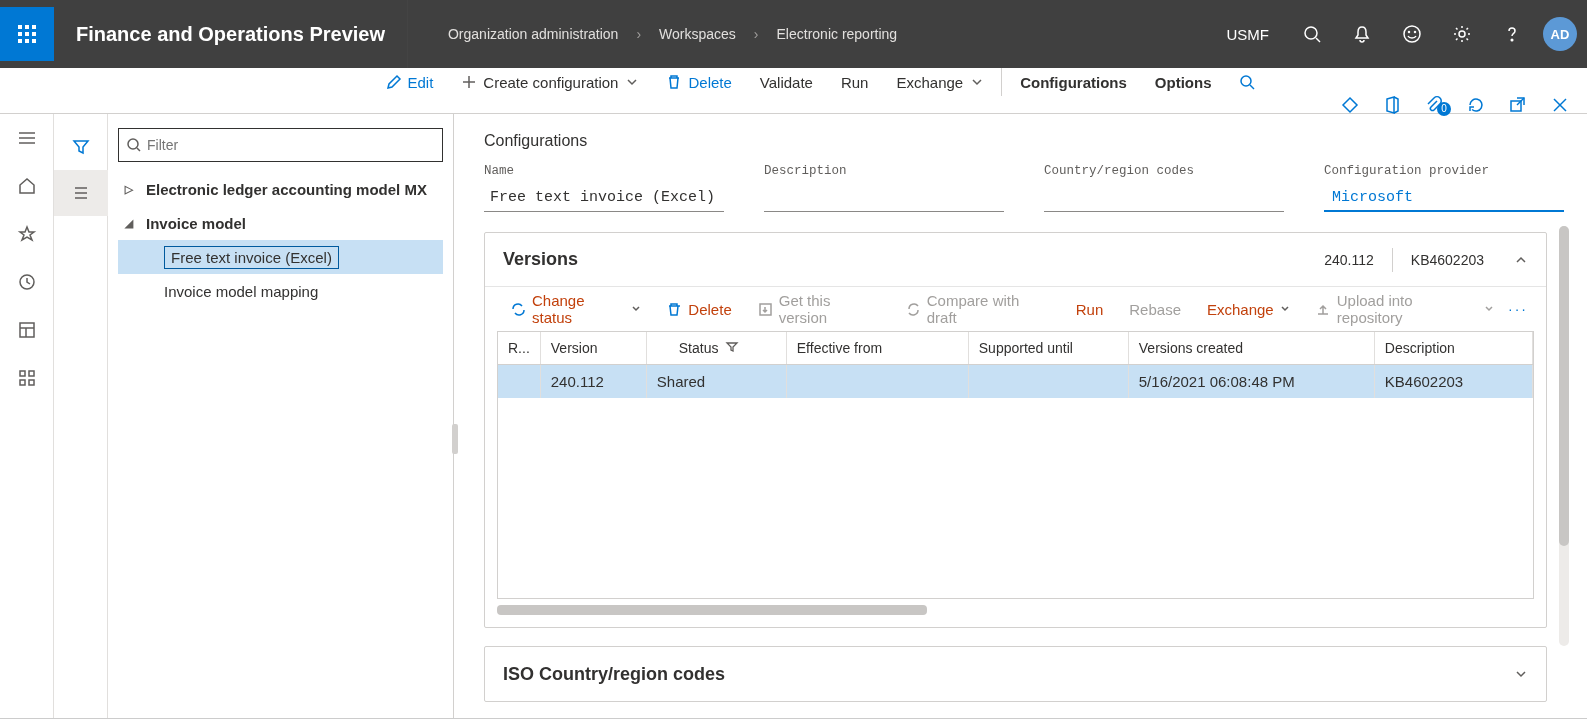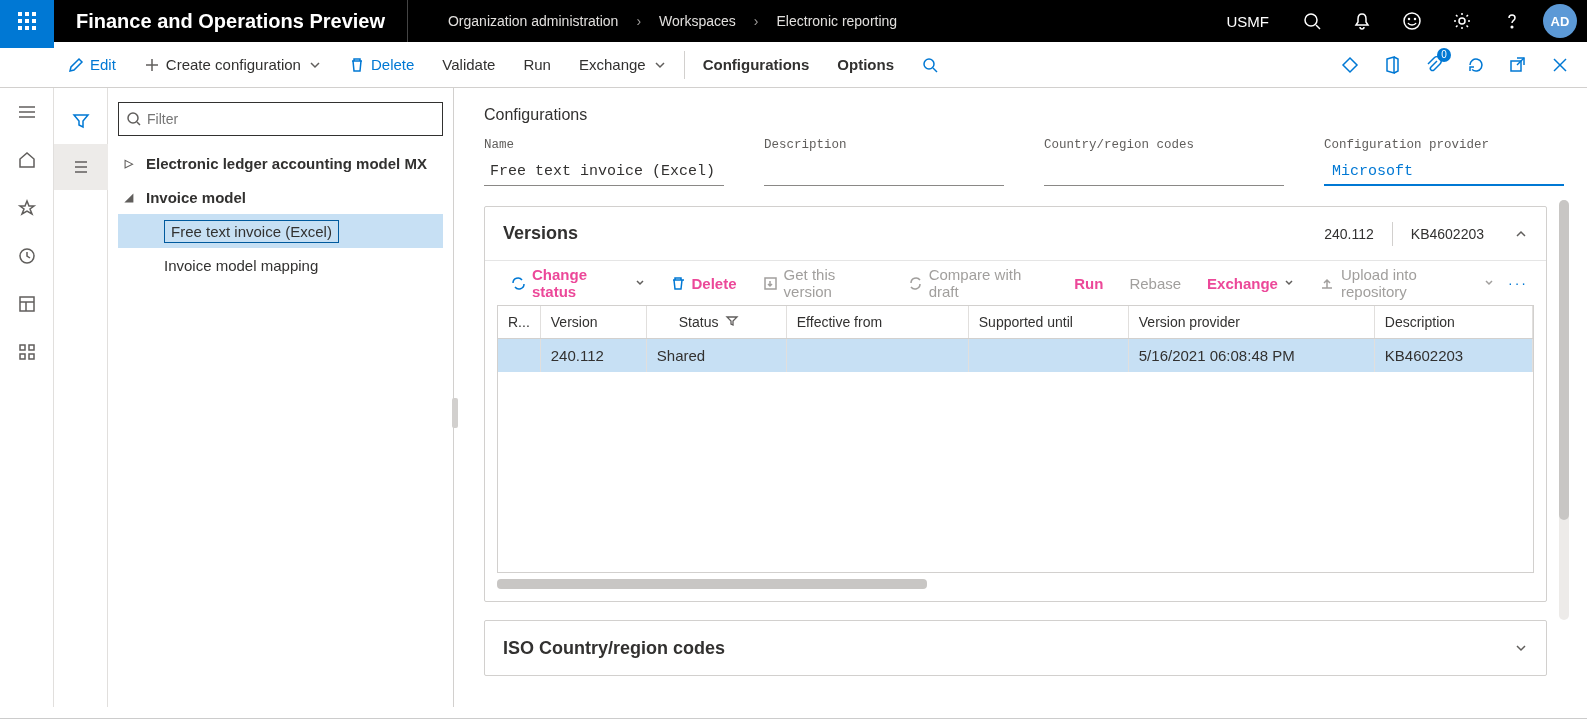--- a/index.html
+++ b/index.html
@@ -1,30 +1,30 @@
 <!DOCTYPE html>
 <html><head>
 <meta charset="utf-8">
 <style>
   * { box-sizing: border-box; margin: 0; padding: 0; }
   body { font-family: "Segoe UI", Arial, sans-serif; font-size: 14px; color: #323130; background: #fff; width: 1587px; height: 719px; overflow: hidden; border-bottom: 1px solid #ccc;}
   
   
-  .topbar { display: flex; align-items: center; height: 42px; background: #000000; color: #fff; }
+  .topbar { display: flex; align-items: center; height: 68px; background: #404040; color: #fff; }
   .waffle { width: 54px; height: 54px; background: #0078d4; display: flex; align-items: center; justify-content: center; }
   .app-title { font-size: 20px; font-weight: 600; padding: 0 22px; border-right: 1px solid #444; height: 100%; display:flex; align-items:center;}
   .breadcrumb { display: flex; align-items: center; padding-left: 40px; color: #e1dfdd; font-size: 14px; gap: 18px; }
   .breadcrumb .sep { color: #a19f9d; }
   .topbar-right { margin-left: auto; display: flex; align-items: center; height:100%; }
   .topbar-right .txt { padding: 0 18px; font-size: 15px; }
   .topbar-ico { width: 50px; height:54px; display:flex; align-items:center; justify-content:center; color:#fff; }
   .avatar { width: 34px; height: 34px; border-radius: 50%; background: #5c99d6; display:flex; align-items:center; justify-content:center; font-size: 13px; font-weight:600; margin: 0 10px 0 6px;}
 
   
-  .commandbar { display:flex; align-items:center; height: 46px; border-bottom: 1px solid #d2d0ce; padding-left: 54px; }
+  .commandbar { display:flex; align-items:center; height: 46px; border-bottom: 1px solid #d2d0ce; padding-left: 54px; flex-direction: column; }
   .cb-left { display:flex; align-items:center; height:100%;}
   .cb-btn { display:flex; align-items:center; padding: 0 14px; height: 100%; font-size: 15px; color: #323130; cursor:pointer;}
   .cb-btn .ico { margin-right: 6px; }
   .cb-btn.link { color: #0078d4; }
   .cb-btn.bold { font-weight:600; }
   .cb-divider { width:1px; height: 28px; background:#d2d0ce; margin: 0 4px;}
   .cb-right { margin-left:auto; display:flex; align-items:center; height:100%; padding-right: 6px;}
   .cb-right .ico-btn { width: 42px; height:100%; display:flex; align-items:center; justify-content:center; color:#0078d4; position:relative;}
   .badge { position:absolute; top:6px; right:4px; background:#0078d4; color:#fff; font-size:10px; border-radius:8px; padding: 0 4px; line-height:14px; min-width:14px; text-align:center;}
 
@@ -62,21 +62,21 @@
   .f4 { flex-basis: 190px;}
 
   .card { border: 1px solid #d2d0ce; border-radius: 2px; margin-bottom: 18px;}
   .card-header { display:flex; align-items:center; height: 54px; border-bottom: 1px solid #e5e5e5; padding: 0 18px;}
   .card-header h3 { font-size: 18px; font-weight:600;}
   .card-header .rhs { margin-left:auto; display:flex; align-items:center; gap: 18px; font-size:14px; color:#323130;}
   .card-header .rhs .divl { width:1px; height:24px; background:#d2d0ce;}
   
   .versions-toolbar { display:flex; align-items:center; height: 44px; padding: 0 14px; gap: 2px;}
   .vt-btn { display:flex; align-items:center; padding: 0 12px; font-size: 15px; gap:6px;}
-  .vt-btn.blue { color:#ec4899;font-weight:bold;}
+  .vt-btn.blue { color:#c2410c;}
   .vt-btn.grey { color:#a19f9d;}
   .vt-more { margin-left:auto; color:#0078d4; letter-spacing:2px; padding-right:4px;}
 
   .grid { margin: 0 12px; border: 1px solid #d2d0ce; }
   .grid table { width: 100%; border-collapse: collapse; }
   .grid th { text-align:left; font-weight:400; font-size:14px; padding: 8px 10px; border-right:1px solid #e1dfdd; border-bottom: 1px solid #d2d0ce; background:#fff; color:#323130;}
   .grid td { padding: 8px 10px; border-right:1px solid #e1dfdd; font-size:15px;}
   .grid tbody tr.selected { background:#c7e0f4;}
   .grid .c-r { width: 30px;}
   .grid .c-v { width: 106px;}
@@ -429,21 +429,21 @@
               <th class="c-r">R...</th>
               <th class="c-v">Version</th>
               <th class="c-s">
                 <span>Status</span>
                 <svg width="12" height="12" fill="none" stroke="#605e5c" stroke-width="1.3" style="margin-left:4px;">
                     <path d="M1 2h10l-4 4v4l-2-1V6z"></path>
                   </svg>
               </th>
               <th class="c-e">Effective from</th>
               <th class="c-u">Supported until</th>
-              <th class="c-c">Version provider</th>
+              <th class="c-c">Versions created</th>
               <th>Description</th>
             </tr>
           </thead>
           <tbody>
             <tr class="selected">
               <td></td>
               <td>240.112</td>
               <td>Shared</td>
               <td></td>
               <td></td>

